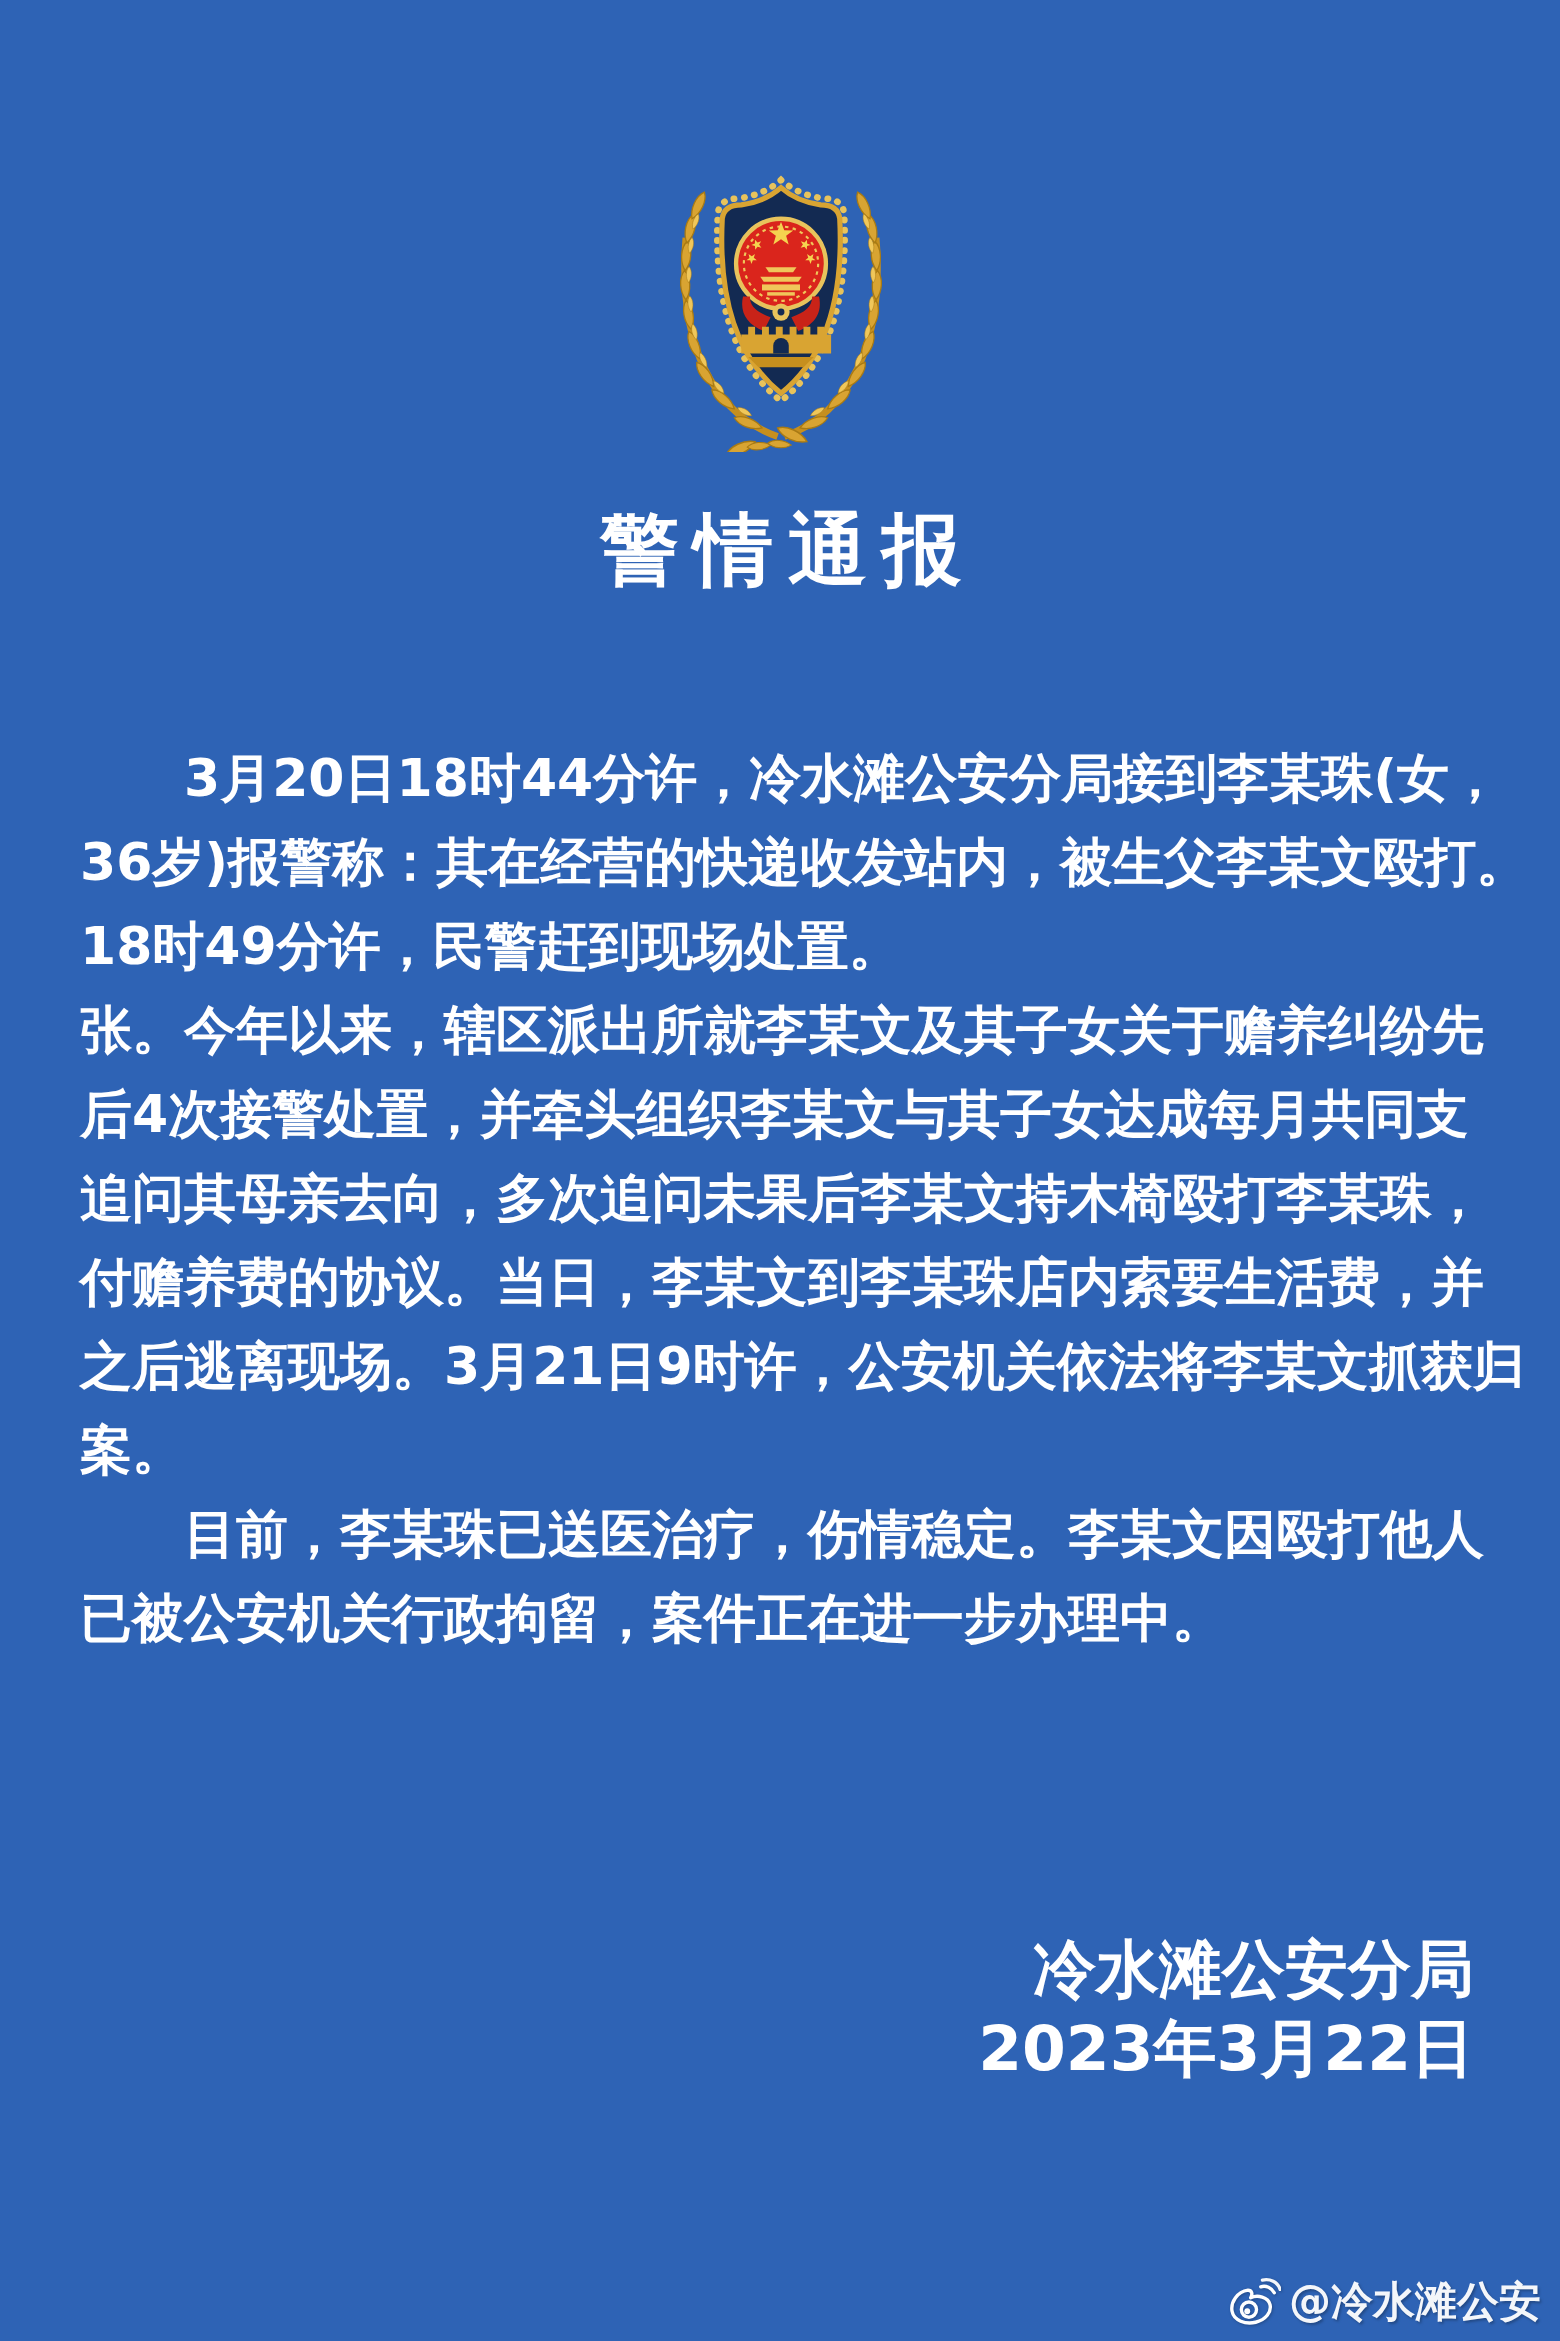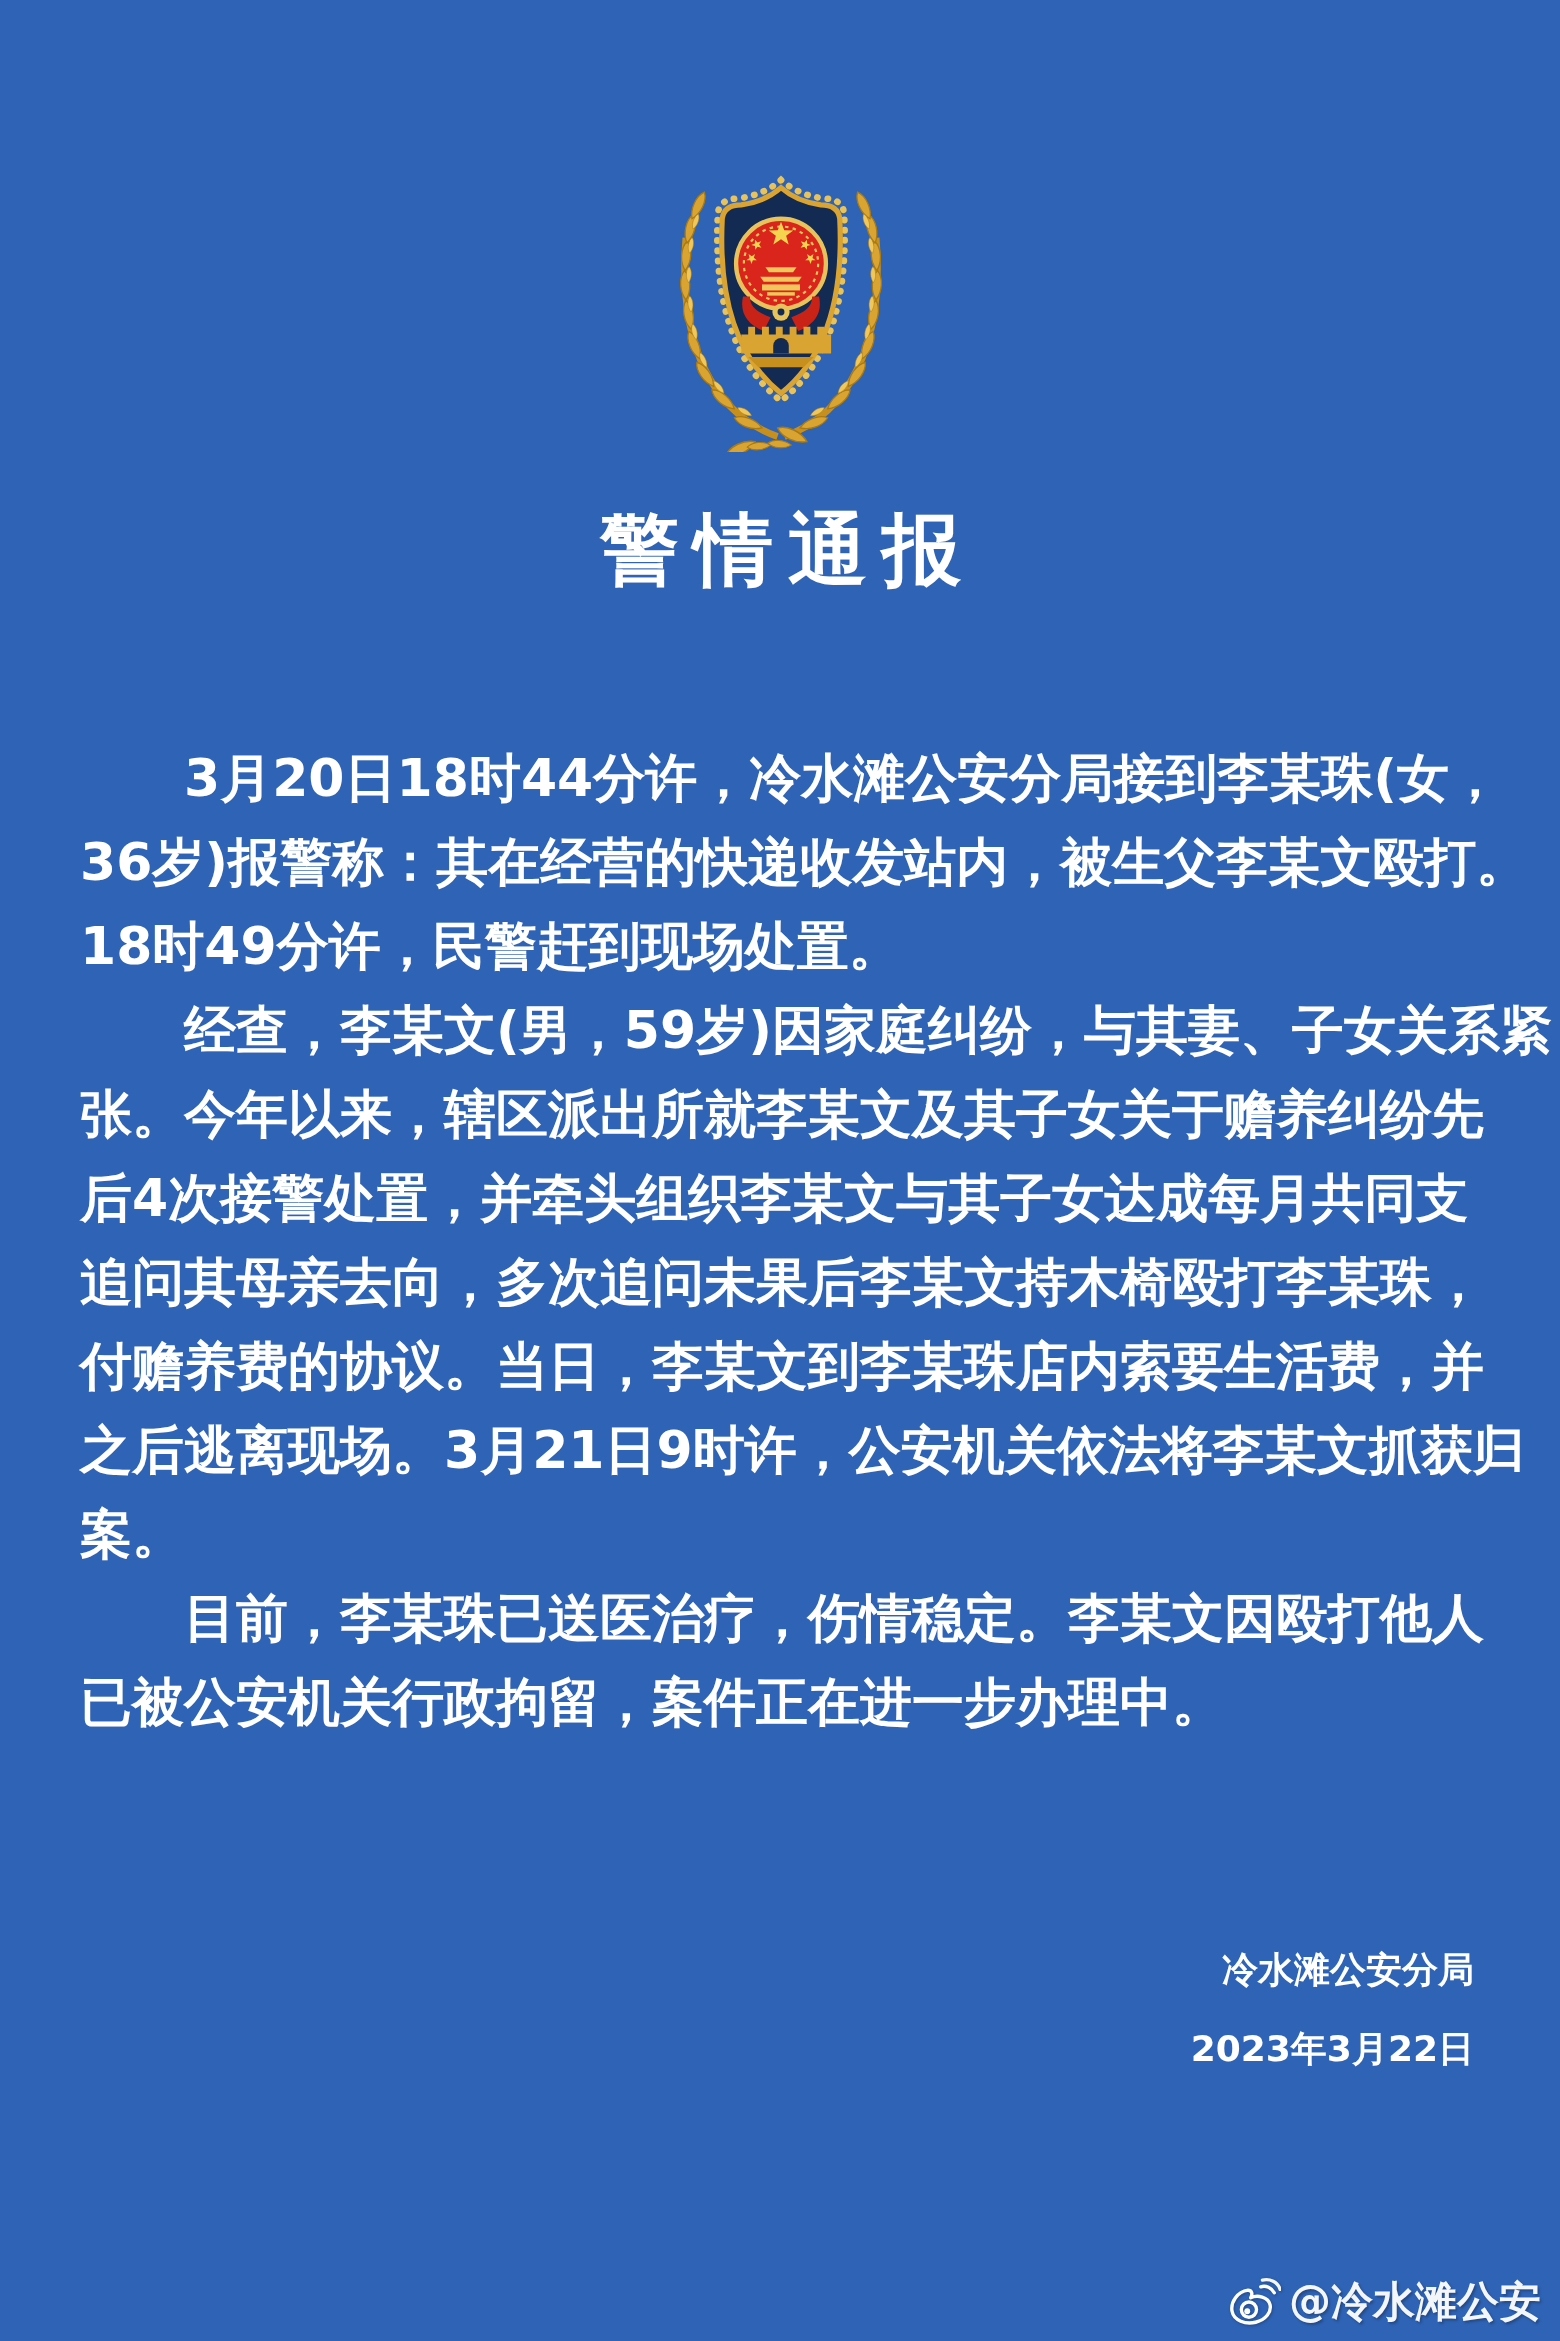--- a/index.html
+++ b/index.html
@@ -25,21 +25,21 @@
   .body-text{
     position:absolute;top:736px;left:80px;width:1393px;
     color:#ffffff;font-weight:bold;
     font-size:52px;line-height:84px;
   }
   .body-line{height:84px;white-space:nowrap;}
   .body-line.indent{text-indent:104px;}
   .signature{
     position:absolute;top:1930px;right:87px;
     text-align:right;color:#ffffff;font-weight:bold;
-    font-size:36px;line-height:79px;white-space:nowrap;
+    font-size:63px;line-height:79px;white-space:nowrap;
   }
   .watermark{
     position:absolute;top:2263px;right:20px;height:77px;
     display:flex;align-items:center;gap:8px;
     color:rgba(255,255,255,0.95);
     font-size:42px;font-weight:bold;white-space:nowrap;
     text-shadow:1.7px 1.7px 2.5px rgba(0,0,0,0.25);
   }
   .weibo-icon{width:54px;height:54px;flex:0 0 auto;
     filter:drop-shadow(1.7px 1.7px 1.7px rgba(0,0,0,0.25));}
@@ -126,21 +126,20 @@
       <path d="M132,250 H208 L196,262 H144 Z" fill="#c68f1e"></path>
     </g>
   </svg>
 
   <div class="notice-title">警情通报</div>
 
   <div class="body-text">
     <div class="body-line indent">3月20日18时44分许，冷水滩公安分局接到李某珠(女，</div>
     <div class="body-line">36岁)报警称：其在经营的快递收发站内，被生父李某文殴打。</div>
     <div class="body-line">18时49分许，民警赶到现场处置。</div>
-    <div class="body-line indent">经查，李某文(男，59岁)因家庭纠纷，与其妻、子女关系紧</div>
     <div class="body-line">张。今年以来，辖区派出所就李某文及其子女关于赡养纠纷先</div>
     <div class="body-line">后4次接警处置，并牵头组织李某文与其子女达成每月共同支</div>
     <div class="body-line">追问其母亲去向，多次追问未果后李某文持木椅殴打李某珠，</div>
     <div class="body-line">付赡养费的协议。当日，李某文到李某珠店内索要生活费，并</div>
     <div class="body-line">之后逃离现场。3月21日9时许，公安机关依法将李某文抓获归</div>
     <div class="body-line">案。</div>
     <div class="body-line indent">目前，李某珠已送医治疗，伤情稳定。李某文因殴打他人</div>
     <div class="body-line">已被公安机关行政拘留，案件正在进一步办理中。</div>
   </div>
 

